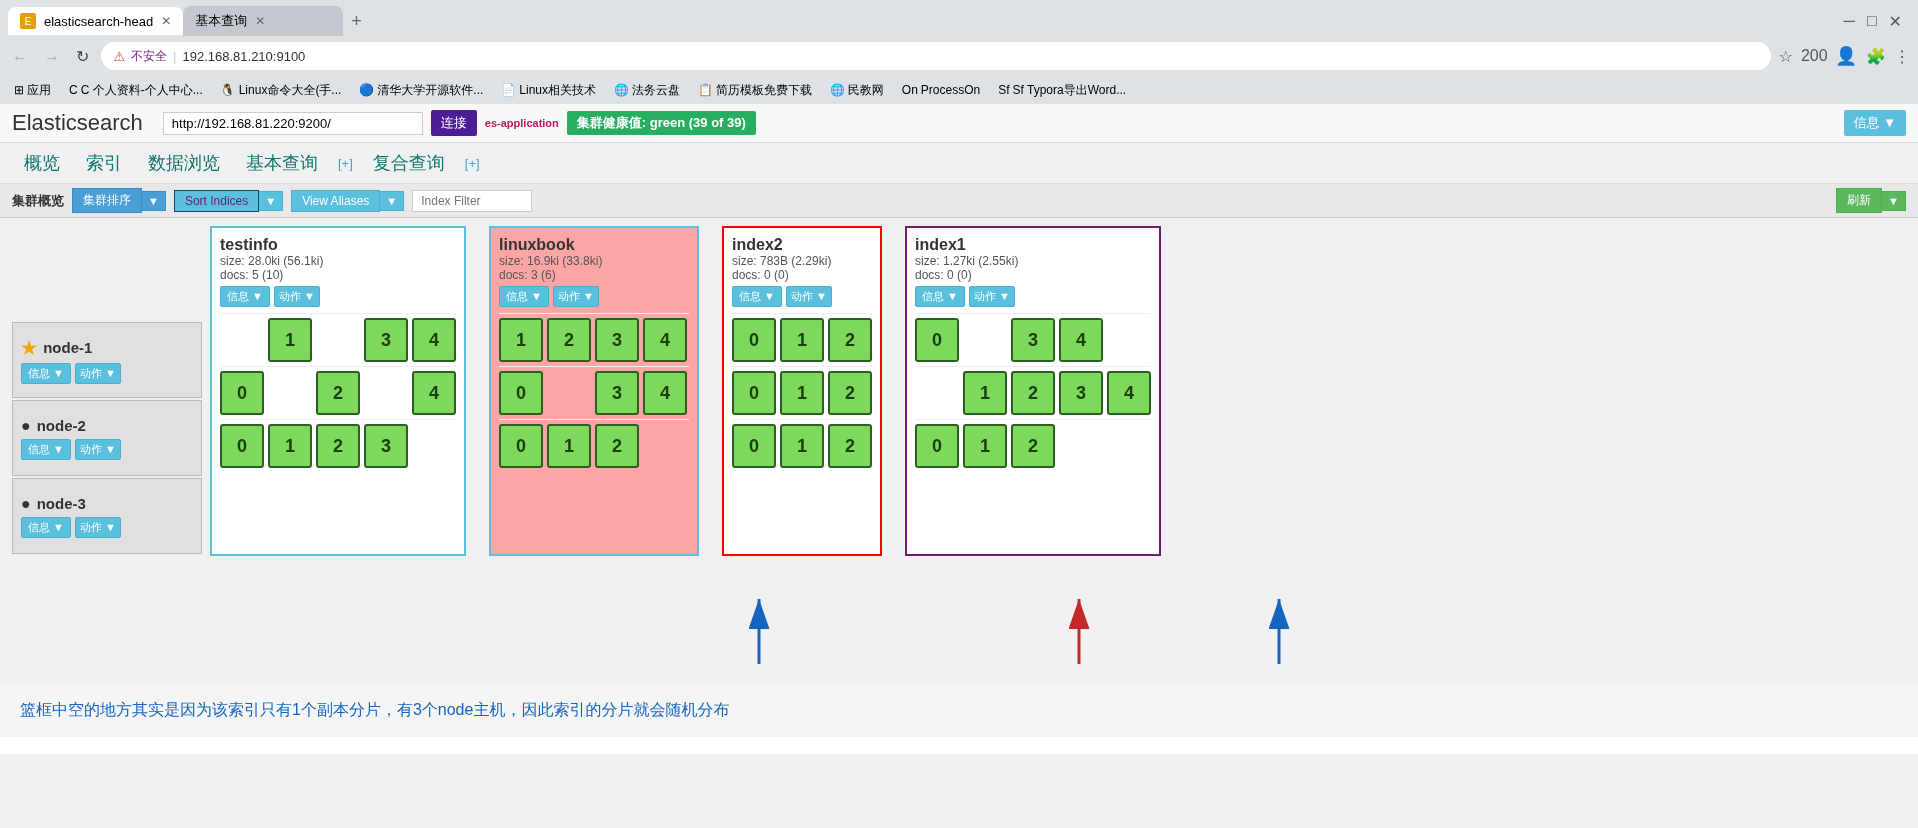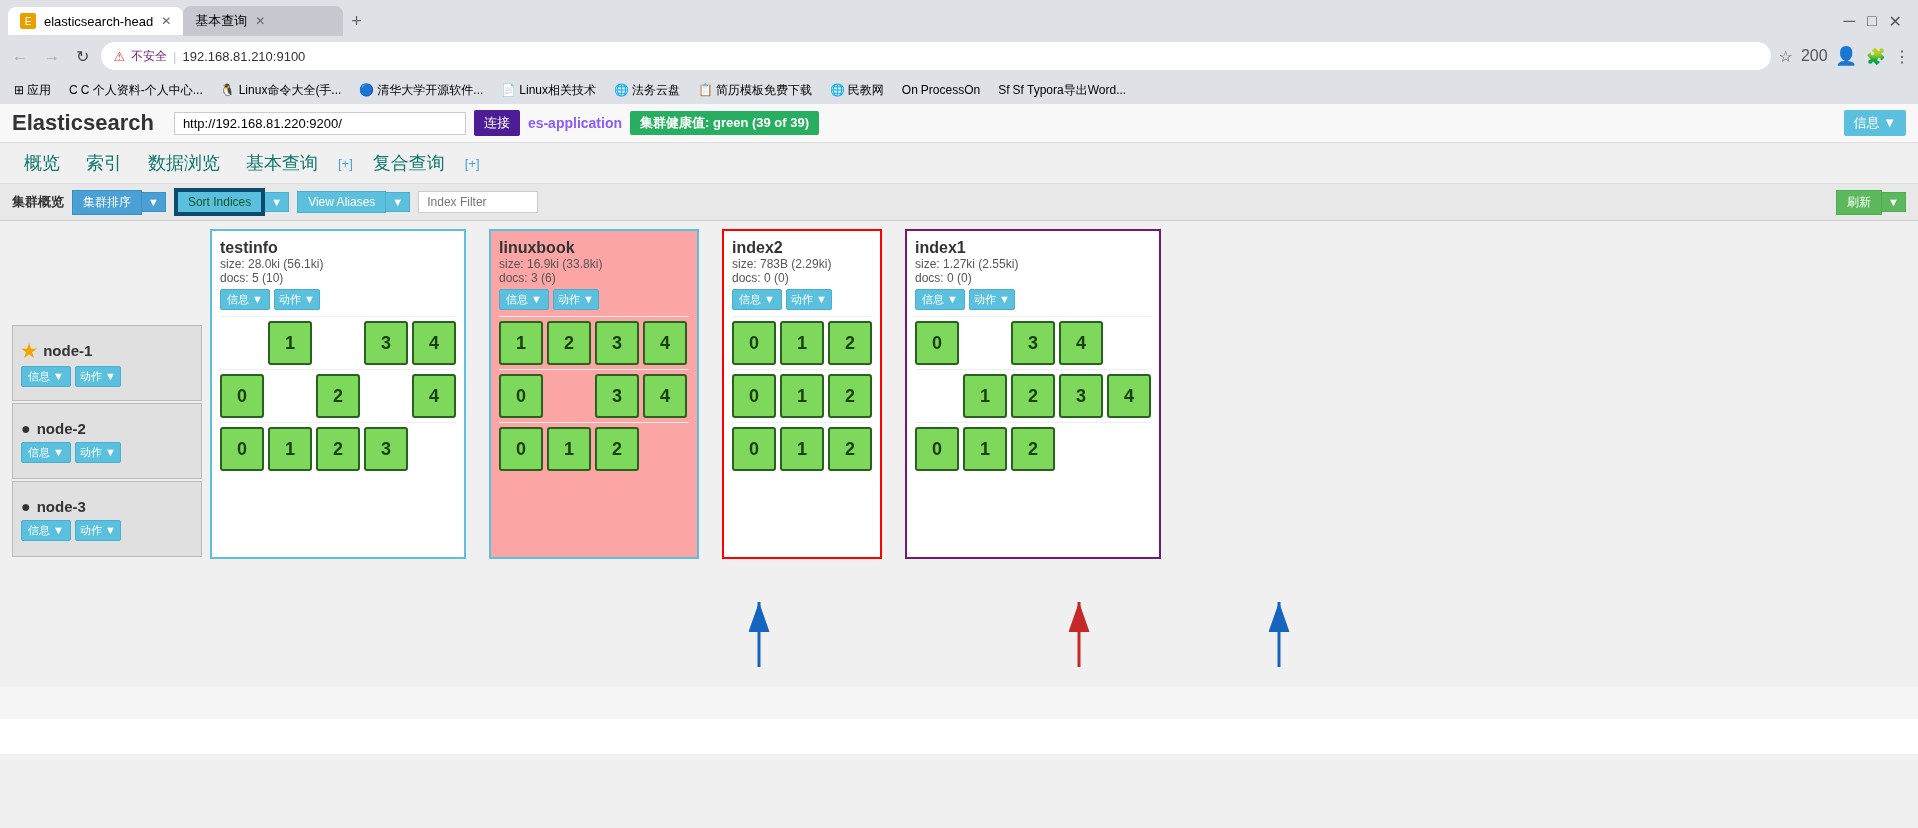--- a/index.html
+++ b/index.html
@@ -19,39 +19,39 @@
 
     
     .bookmarks-bar { display: flex; align-items: center; padding: 2px 8px; background: #dee1e6; height: 28px; gap: 6px; font-size: 12px; overflow: hidden; }
     .bookmark-item { display: flex; align-items: center; gap: 3px; cursor: pointer; white-space: nowrap; padding: 2px 6px; border-radius: 3px; }
 
     
     .app-content { background: white; min-height: 650px; }
 
     
     .app-header { display: flex; align-items: center; padding: 6px 12px; background: #f8f8f8; border-bottom: 1px solid #ddd; gap: 8px; }
-    .app-logo { font-size: 22px; font-weight: bold; color: #333; margin-right: 12px; }
-    .url-input { border: 1px solid #ccc; padding: 3px 8px; font-size: 13px; width: 292px; }
+    .app-logo { font-size: 22px; font-weight: normal; color: #333; margin-right: 12px; }
+    .url-input { border: 1px solid #ccc; padding: 3px 8px; font-size: 13px; width: 260px; }
     .connect-btn { background: #4c1d95; color: white; border: none; padding: 4px 10px; cursor: pointer; font-size: 13px; border-radius: 2px; }
-    .cluster-name { font-weight: bold; font-size: 14px; color: #8b5cf6; }
+    .cluster-name { font-weight: bold; font-size: 11px; color: #be185d; }
     .health-badge { background: #27ae60; color: white; padding: 3px 10px; font-size: 13px; font-weight: bold; border-radius: 2px; }
     .info-btn { background: #5bc0de; color: white; border: none; padding: 4px 10px; cursor: pointer; font-size: 13px; border-radius: 2px; margin-left: auto; }
 
     
     .nav-tabs { display: flex; align-items: center; padding: 4px 12px; background: #f0f0f0; border-bottom: 1px solid #ddd; gap: 2px; }
     .nav-tab { padding: 4px 12px; cursor: pointer; font-size: 18px; color: #0f766e; border-radius: 3px; }
     .nav-tab-plus { color: #4a9fd4; cursor: pointer; font-size: 13px; padding: 4px 6px; }
 
     
     .cluster-bar { display: flex; align-items: center; padding: 4px 12px; background: #e8e8e8; border-bottom: 1px solid #ccc; gap: 8px; }
     .cluster-label { font-size: 13px; color: #333; font-weight: bold; }
     .btn-group { display: flex; align-items: center; }
     .cluster-btn { background: #4a9fd4; color: white; border: 1px solid #3a8fc4; padding: 3px 10px; cursor: pointer; font-size: 12px; }
     .cluster-btn-arrow { background: #4a9fd4; color: white; border: 1px solid #3a8fc4; border-left: none; padding: 3px 6px; cursor: pointer; font-size: 11px; }
-    .sort-btn { background: #5bc0de; color: #14532d; border: 4px solid #0c4a6e; padding: 3px 10px; cursor: pointer; font-size: 12px; }
+    .sort-btn { background: #5bc0de; color: #701a75; border: 1px solid #0c4a6e; padding: 3px 10px; cursor: pointer; font-size: 12px; }
     .sort-btn-arrow { background: #5bc0de; color: white; border: 1px solid #4aafce; border-left: none; padding: 3px 6px; cursor: pointer; font-size: 11px; }
     .alias-btn { background: #5bc0de; color: white; border: 1px solid #4aafce; padding: 3px 10px; cursor: pointer; font-size: 12px; }
     .alias-btn-arrow { background: #5bc0de; color: white; border: 1px solid #4aafce; border-left: none; padding: 3px 6px; cursor: pointer; font-size: 11px; }
     .filter-input { border: 1px solid #ccc; padding: 3px 8px; font-size: 12px; width: 120px; }
     .refresh-btn { background: #5cb85c; color: white; border: 1px solid #4cae4c; padding: 3px 10px; cursor: pointer; font-size: 12px; margin-left: auto; }
     .refresh-btn-arrow { background: #5cb85c; color: white; border: 1px solid #4cae4c; border-left: none; padding: 3px 6px; cursor: pointer; font-size: 11px; } 
     .node-row { display: flex; flex-direction: column; padding: 6px 8px; background: #e8e8e8; border: 1px solid #ccc; margin-bottom: 2px; min-height: 80px; justify-content: center; }
     .node-name { font-size: 14px; font-weight: bold; color: #333; display: flex; align-items: center; gap: 6px; }
     .node-btns { display: flex; gap: 4px; margin-top: 4px; }
     .node-info-btn { background: #5bc0de; color: white; border: 1px solid #4aafce; padding: 2px 6px; cursor: pointer; font-size: 11px; border-radius: 2px; }
@@ -362,15 +362,16 @@
 
       <line x1="300" y1="80" x2="300" y2="15" stroke="#1565c0" stroke-width="3" marker-end="url(#arrowBlue)"></line>
 
       <line x1="620" y1="80" x2="620" y2="15" stroke="#c62828" stroke-width="3" marker-end="url(#arrowRed)"></line>
 
       <line x1="820" y1="80" x2="820" y2="15" stroke="#1565c0" stroke-width="3" marker-end="url(#arrowBlue)"></line>
     </svg>
   </div>
 
   <div class="bottom-area">
+    <div class="blue-text">篮框中空的地方其实是因为该索引只有1个副本分片，有3个node主机，因此索引的分片就会随机分布</div>
   </div>
 
 </div>
 
 </body></html>

